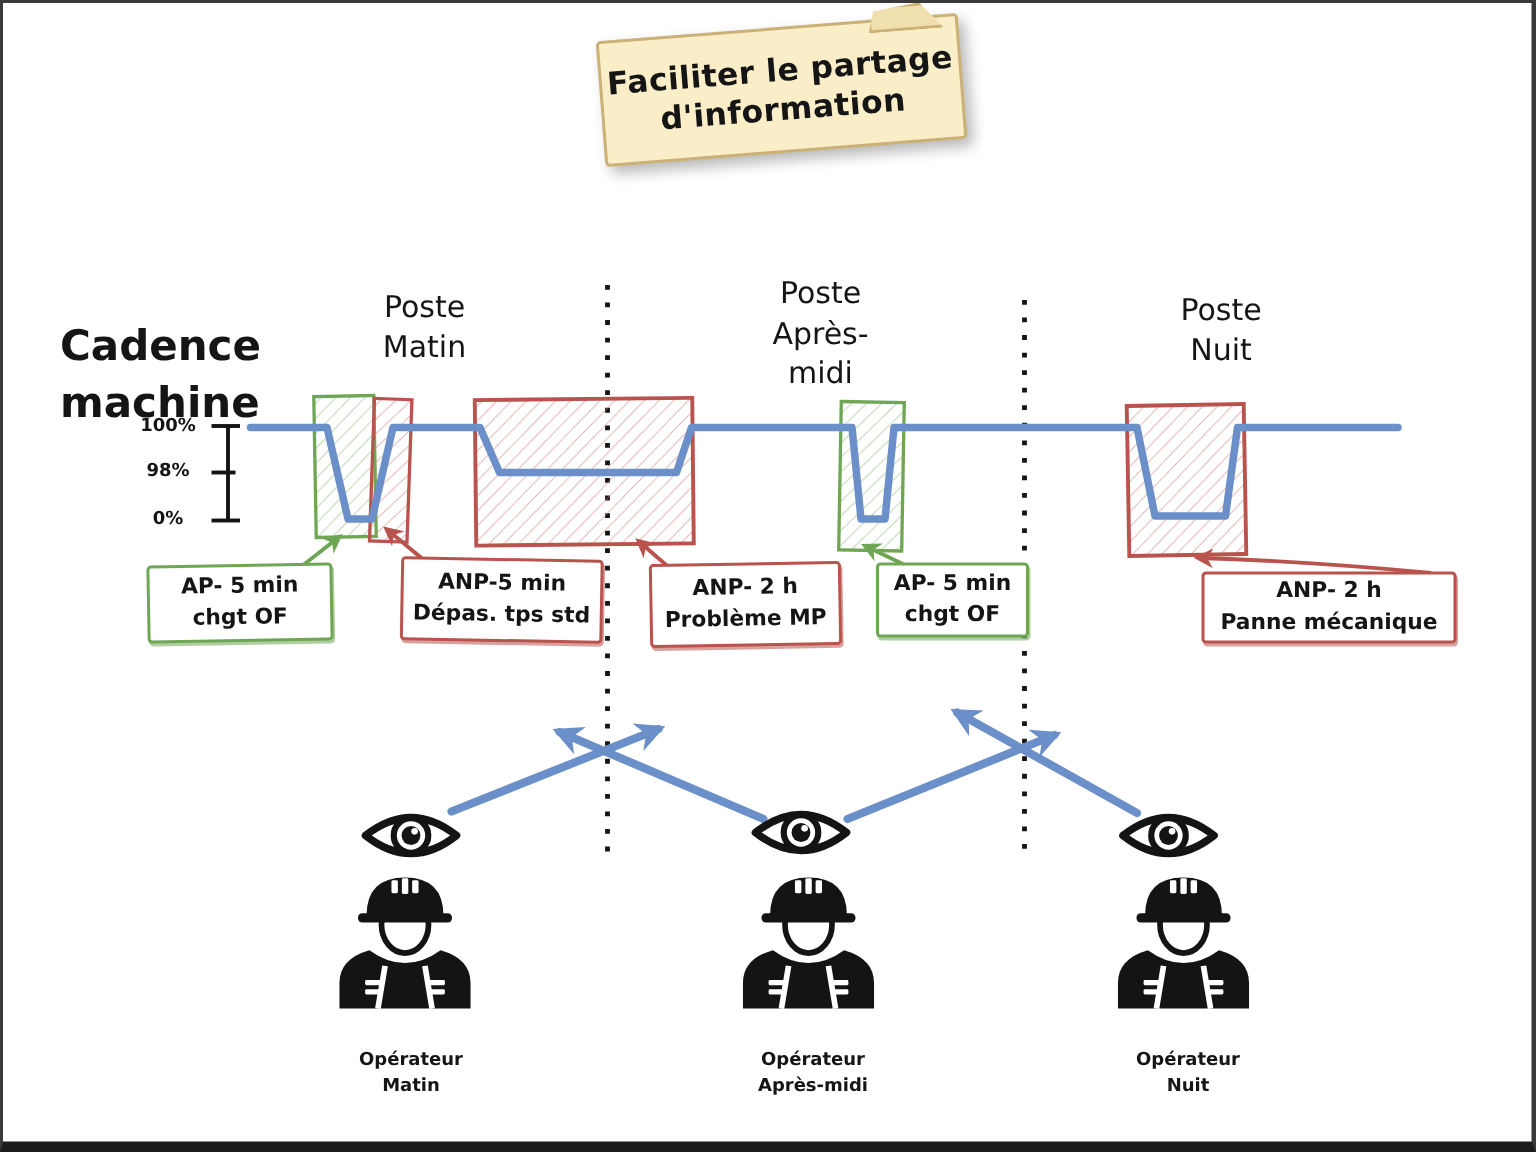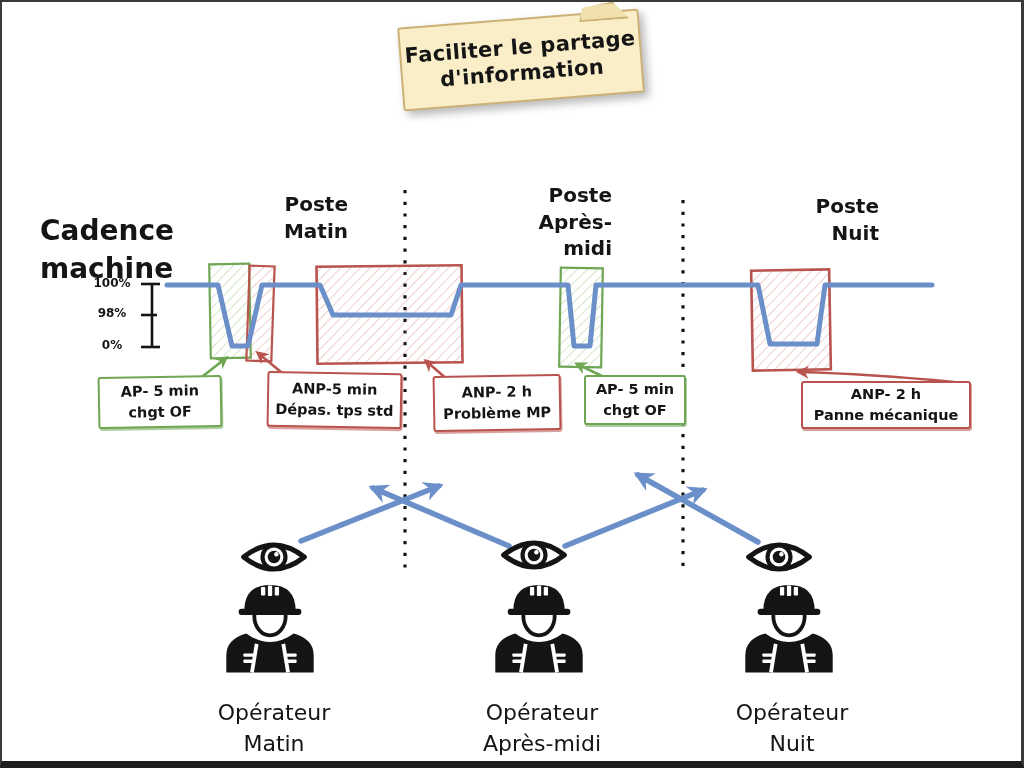--- a/index.html
+++ b/index.html
@@ -23,29 +23,29 @@
   }
   .note-text{font-size:21px;font-weight:bold;line-height:1.25;letter-spacing:.3px;}
   .fold{
     position:absolute;right:8px;top:-11px;width:46px;height:14px;
     background:#efe0ad;border:2px solid #ccb176;
     clip-path:polygon(0 100%,100% 100%,70% 0,8% 20%);
   }
   
   .axis-title{left:38px;top:210px;width:130px;font-size:28px;font-weight:bold;line-height:1.35;}
   .tick{width:52px;text-align:center;font-size:12px;font-weight:bold;}
-  .shift{width:130px;font-size:20px;font-weight:bold;line-height:1.33;text-align:right;}
+  .shift{width:130px;font-size:20px;font-weight:normal;line-height:1.33;}
   
   .callout{
     background:#fff;border-radius:3px;display:flex;align-items:center;justify-content:center;
     font-size:14.5px;font-weight:bold;line-height:1.45;
   }
   .callout.green{border:2px solid #6fa653;box-shadow:1px 2px 0 0 rgba(111,166,83,.55);}
   .callout.red{border:2px solid #b9534e;box-shadow:1px 2px 0 0 rgba(185,83,78,.55);}
-  .op-label{width:170px;font-size:22px;font-weight:normal;line-height:1.4;}
+  .op-label{width:170px;font-size:12px;font-weight:bold;line-height:1.4;}
 </style>
 </head>
 <body>
 
 <div id="canvas">
 
   <svg class="layer" width="1024" height="768" viewBox="0 0 1024 768">
     <defs>
       <pattern id="hatchG" patternUnits="userSpaceOnUse" width="7" height="7" patternTransform="rotate(45)">
         <line x1="0" y1="0" x2="0" y2="7" stroke="#8fbc74" stroke-width="1.4" opacity="0.55"></line>

